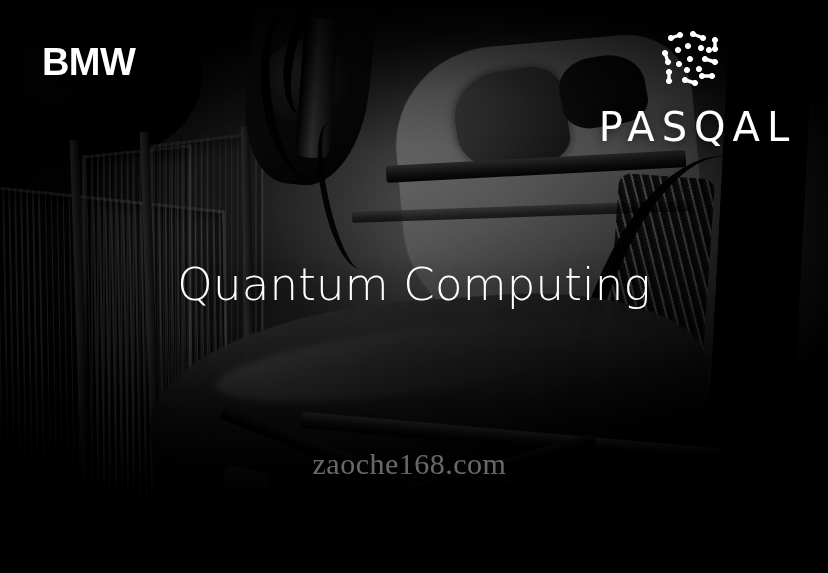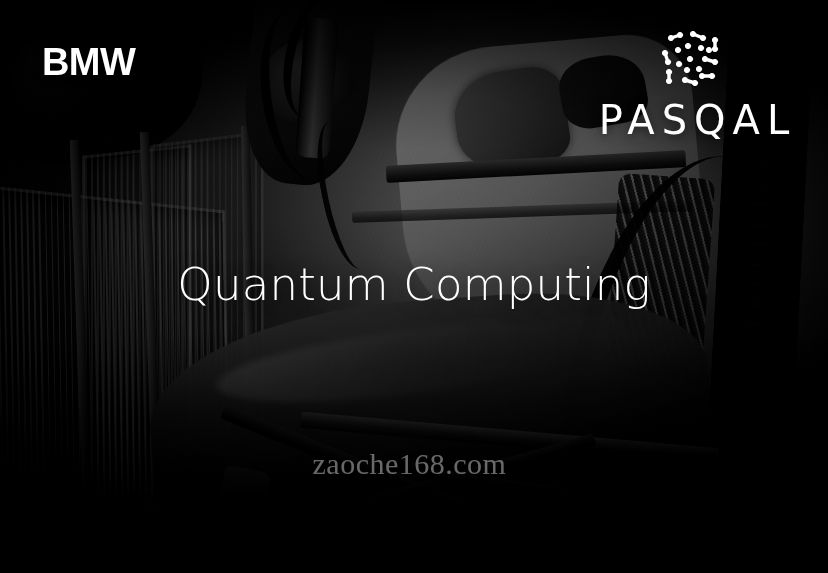--- a/index.html
+++ b/index.html
@@ -296,21 +296,21 @@
     position: absolute;
     right: 26px;
     top: 26px;
     width: 216px;
     display: flex;
     flex-direction: column;
     align-items: center;
   }
   .pasqal-mark { width: 74px; height: 66px; display: block; }
   .pasqal-word {
-    margin-top: 8px;
+    margin-top: 15px;
     color: #ffffff;
     font-family: "DejaVu Sans", sans-serif;
     font-weight: 400;
     font-size: 40px;
     letter-spacing: 7px;
     text-indent: 7px;
     line-height: 1;
     text-shadow: 0 2px 10px rgba(0,0,0,.6);
   }
 

